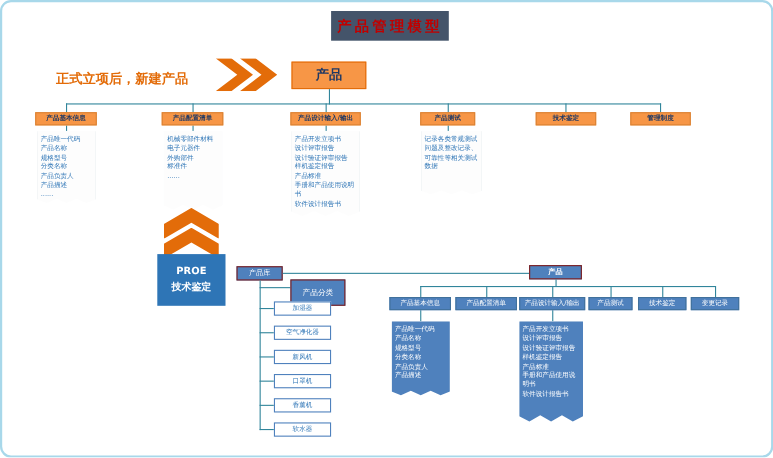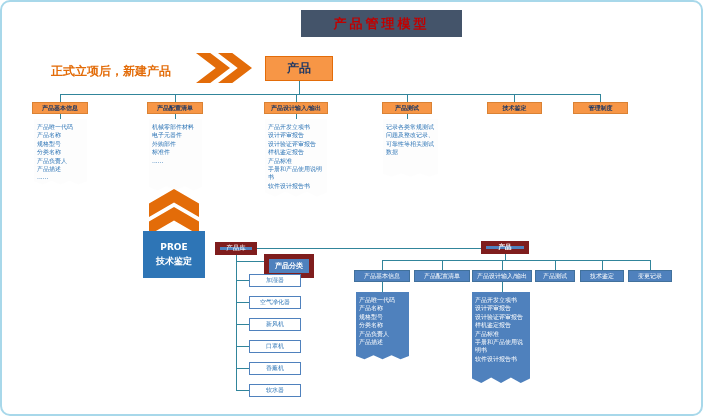--- a/index.html
+++ b/index.html
@@ -1,20 +1,20 @@
 <!DOCTYPE html>
 <html><head>
 <meta charset="utf-8">
 <style>
   * { margin:0; padding:0; box-sizing:border-box; }
   body { background:#fff; font-family:"DejaVu Sans","Liberation Sans",sans-serif; }
   .canvas { position:relative; width:703px; height:416px; background:#fff;
             border:2px solid #a8d8ea; border-radius:10px; overflow:hidden; }
 
-  .title { position:absolute; left:299px; top:8px; width:161px; height:27px;
+  .title { position:absolute; left:299px; top:8px; width:107px; height:27px;
            background:#44546a; color:#c00000; font-size:13px; font-weight:bold;
            letter-spacing:3px; display:flex; align-items:center; justify-content:center; }
 
   .note { position:absolute; left:49px; top:61px; color:#e36c09; font-size:12px; font-weight:bold; }
 
   .chev { position:absolute; width:34px; height:30px; background:#e36c09;
           clip-path:polygon(0 0,42% 0,100% 50%,42% 100%,0 100%,58% 50%); }
 
   .upchev { position:absolute; width:50px; height:28px; background:#e36c09;
             clip-path:polygon(0 100%,0 52%,50% 0,100% 52%,100% 100%,50% 48%); }
@@ -33,21 +33,21 @@
 
   .scroll { position:absolute; font-size:6px; line-height:8.4px; padding:4px 2px 9px 3px;
             clip-path:polygon(0 0,100% 0,100% 94%,84% 99%,67% 93%,50% 99%,33% 93%,16% 99%,0 94%); }
   .scroll.white { background:#fdfdfd; color:#2e75b6; filter:drop-shadow(0 0 1px rgba(110,145,160,.9)); }
   .scroll.bluefill { background:#4f81bd; color:#fff; filter:drop-shadow(0 0 1px rgba(65,113,156,.9)); }
 
   .proe { position:absolute; left:141px; top:229px; width:62px; height:47px; background:#2e75b6;
           color:#fff; font-size:9px; font-weight:bold; display:flex; flex-direction:column;
           align-items:center; justify-content:center; gap:3px; text-align:center; }
 
-  .small-blue { position:absolute; background:#4f81bd; border:5px solid #7f1d1d; color:#fff;
+  .small-blue { position:absolute; background:#4f81bd; border:1px solid #7f1d1d; color:#fff;
                 font-size:6.5px; display:flex; align-items:center; justify-content:center; }
 
   .cat { position:absolute; left:247px; width:52px; height:13px; background:#fff;
          border:1px solid #4f81bd; color:#2e75b6; font-size:6px;
          display:flex; align-items:center; justify-content:center; }
 </style>
 </head>
 <body>
 
 <div class="canvas">
@@ -112,21 +112,21 @@
   <div class="upchev" style="left:147px; top:205px;"></div>
   <div class="proe">
     <div>PROE</div>
     <div>技术鉴定</div>
   </div>
 
   <div class="small-blue" style="left:213px; top:240px; width:42px; height:13px;">产品库</div>
   <div class="line hline" style="left:255px; top:246px; width:224px;"></div>
   <div class="line vline" style="left:234px; top:253px; height:136px;"></div>
   <div class="line hline" style="left:234px; top:259px; width:28px;"></div>
-  <div class="small-blue" style="left:262px; top:252px; width:50px; height:24px; font-weight:bold; font-size:7px;">产品分类</div>
+  <div class="small-blue" style="left:262px; top:252px; width:50px; height:24px; font-weight:normal; font-size:7px;">产品分类</div>
 
   <div class="line hline" style="left:234px; top:278px; width:13px;"></div>
   <div class="line hline" style="left:234px; top:300px; width:13px;"></div>
   <div class="line hline" style="left:234px; top:322px; width:13px;"></div>
   <div class="line hline" style="left:234px; top:344px; width:13px;"></div>
   <div class="line hline" style="left:234px; top:366px; width:13px;"></div>
   <div class="line hline" style="left:234px; top:388px; width:13px;"></div>
 
   <div class="cat" style="top:272px;">加湿器</div>
   <div class="cat" style="top:294px;">空气净化器</div>

